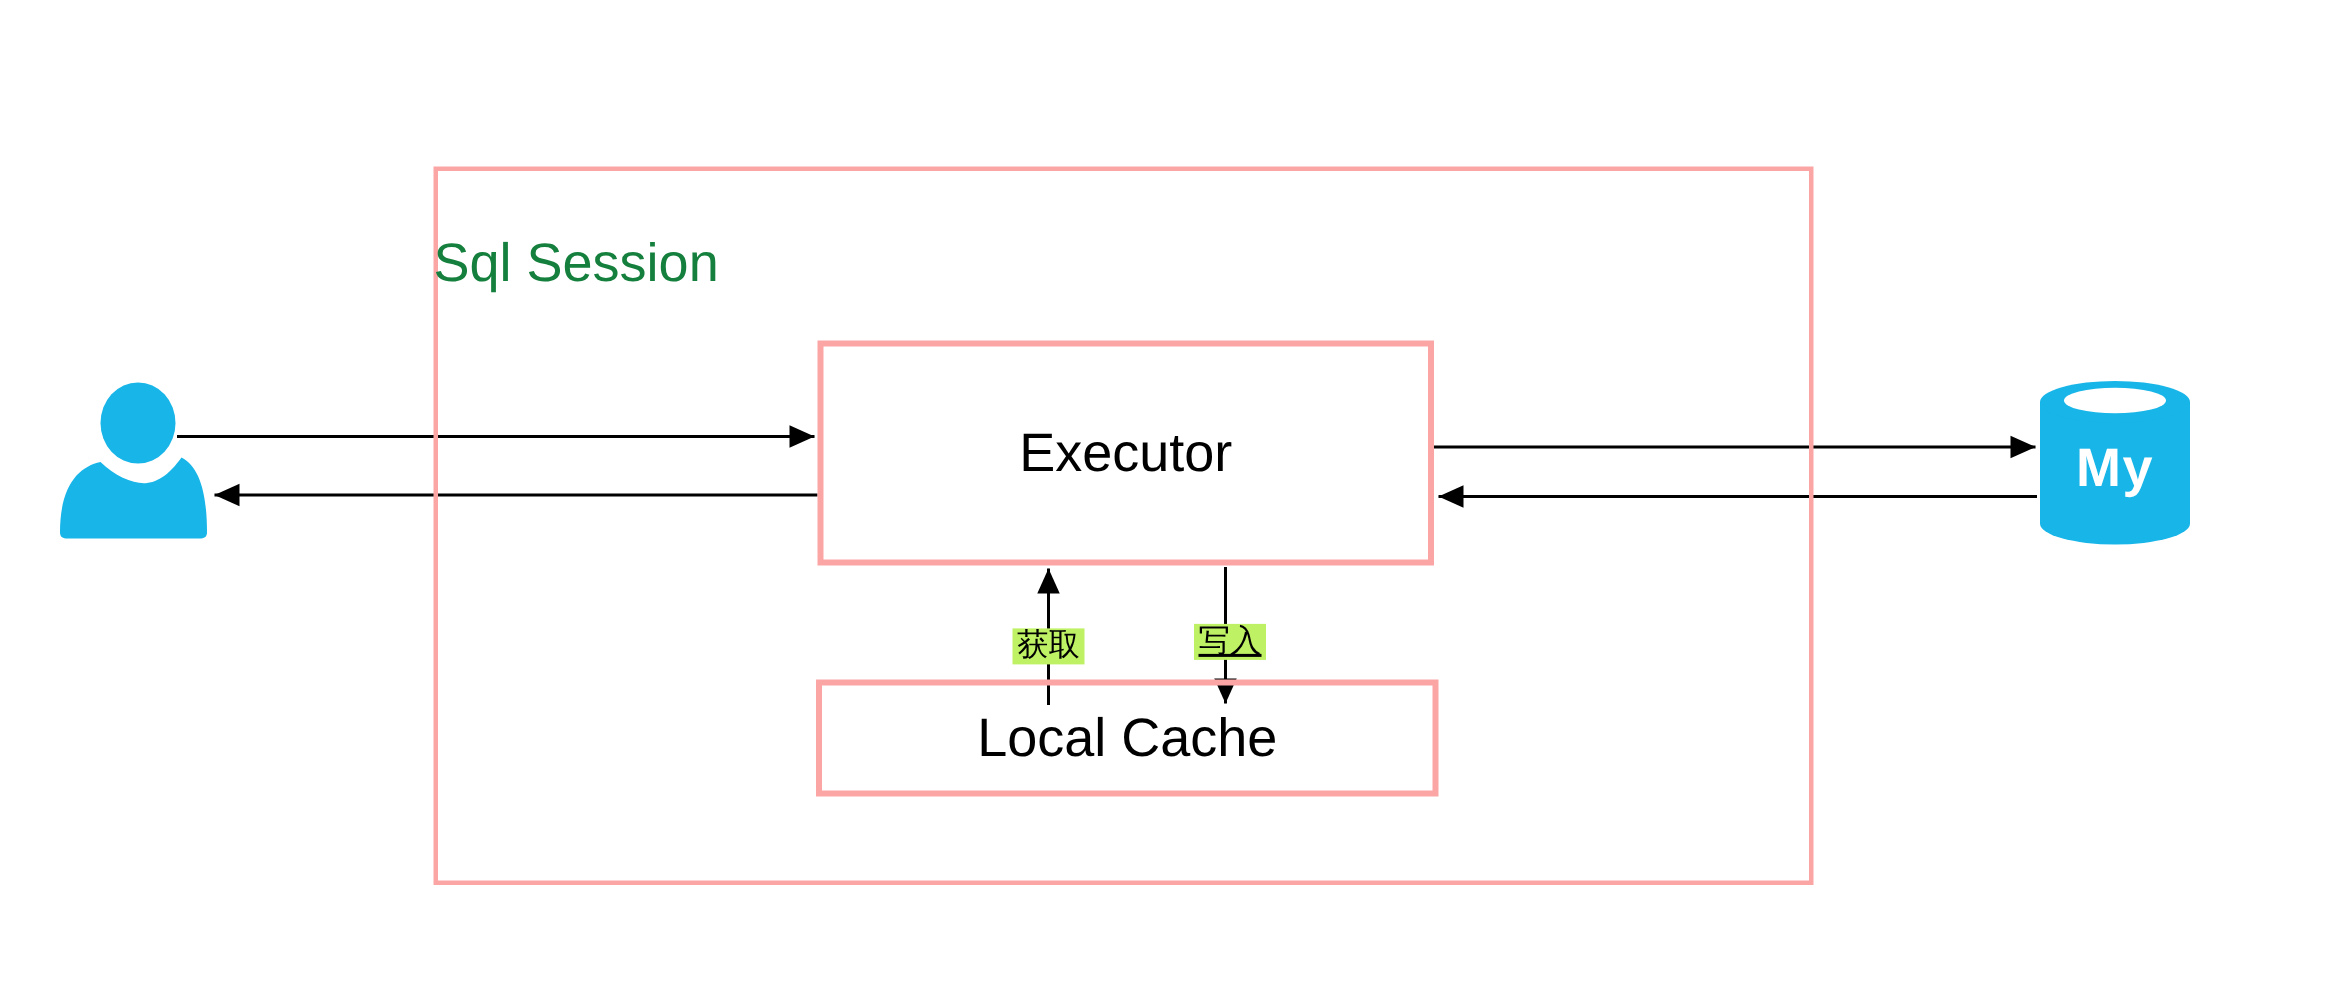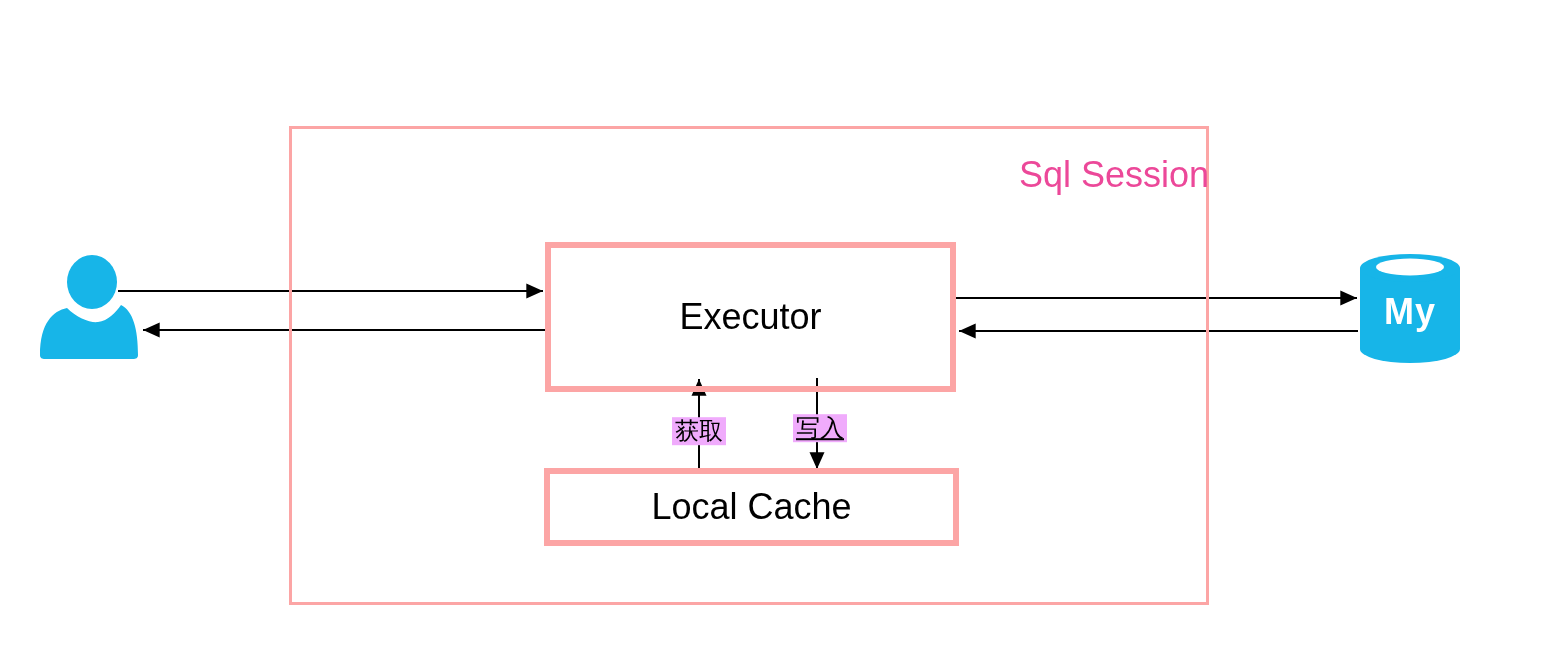--- a/index.html
+++ b/index.html
@@ -16,26 +16,25 @@
     overflow: hidden;
   }
   .layer {
     position: absolute;
     left: 0;
     top: 0;
   }
   .box {
     position: absolute;
     box-sizing: border-box;
-    border: 6px solid #fca5a5;
+    border: 4px solid #fca5a5;
     background: transparent;
     display: flex;
     align-items: center;
     justify-content: center;
-    margin-top: 15px;
   }
   .box-outer {
     left: 289px;
     top: 111px;
     width: 920px;
     height: 479px;
     border-width: 3px;
   }
   .box-executor {
     left: 545px;
@@ -52,31 +51,31 @@
   .node-label {
     font-size: 36px;
     color: #000000;
     white-space: nowrap;
   }
   .outer-title {
     position: absolute;
     left: 289px;
     top: 157px;
     width: 920px;
-    text-align: right;
+    text-align: left;
     font-size: 36px;
     line-height: 1;
-    color: #ec4899;
+    color: #15803d;
   }
   .edge-label {
     position: absolute;
     transform: translate(-50%, -50%);
-    background: #f0abfc;
+    background: #bef264;
     padding: 0 3px;
-    font-size: 24px;
+    font-size: 21px;
     line-height: 1.15;
     color: #000000;
     white-space: nowrap;
   }
   .edge-label-fetch { left: 699px; top: 431px; }
   .edge-label-write { left: 820px; top: 428px; text-decoration: underline; }
   .arrow-line {
     stroke: #000000;
     stroke-width: 2;
   }

